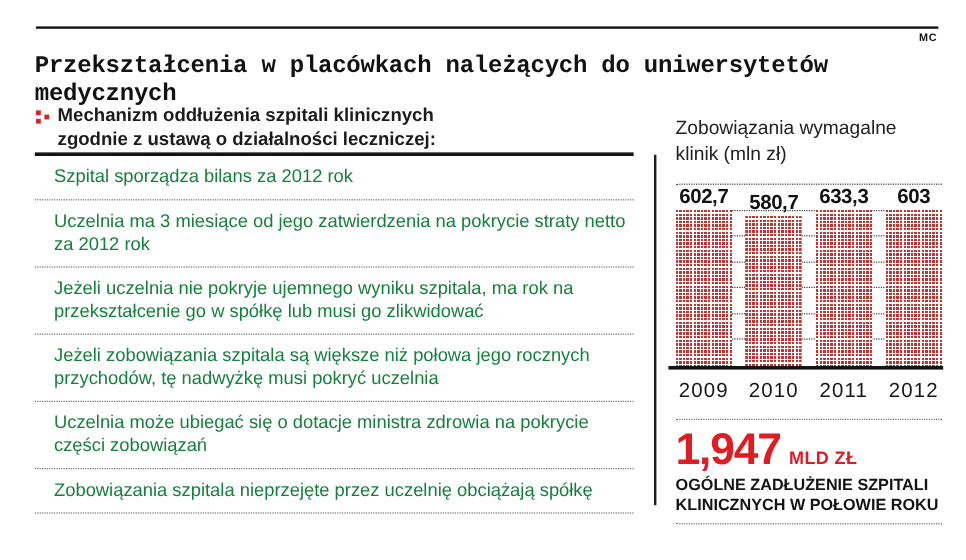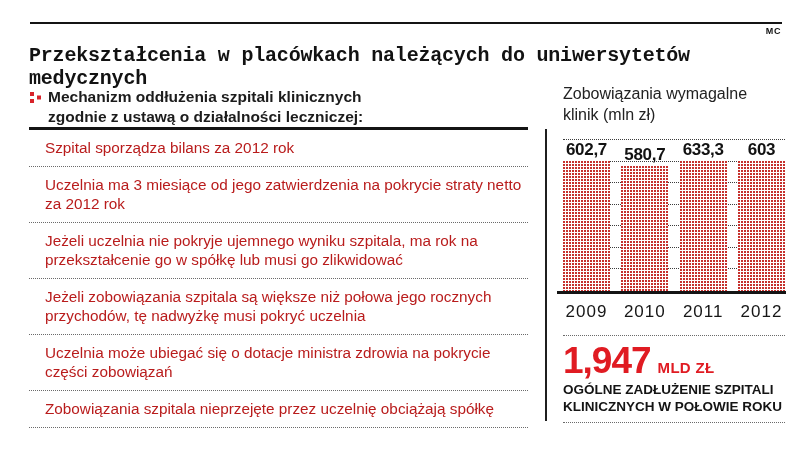--- a/index.html
+++ b/index.html
@@ -19,27 +19,27 @@
   .left-col { position:absolute; left:29px; top:87px; width:499px; }
   .lead { position:relative; padding-left:19px; font-size:15.5px; line-height:20px; color:#1c1c1c;font-weight:bold; }
   .lead-bullet {
     position:absolute; left:1px; top:5px; width:4px; height:4px; background:#d8232a;
     box-shadow: 0 7px 0 #d8232a, 7px 3.5px 0 #d8232a;
   }
   .thick-rule { margin-top:0; height:3px; background:#141414; }
   .items { margin:0; padding:0; list-style:none; }
   .item {
     padding:8px 0 9px 16px; border-bottom:1.5px dotted #6b6b6b;
-    font-size:15.3px; line-height:19px; color:#b91c1c;
+    font-size:15.3px; line-height:19px; color:#15803d;
   }
   
   .divider-v { position:absolute; left:545px; top:129px; width:2px; height:292px; background:#1f1f1f; }
   
   .right-col { position:absolute; left:563px; top:84px; width:222px; }
-  .chart-heading { font-size:16px; line-height:20.5px; color:#222; }
+  .chart-heading { font-size:16px; line-height:20.5px; color:#222;margin-top:14px; }
   .chart { margin-top:15px; }
   .chart-plot { position:relative; height:151px; }
   .gridlines { position:absolute; inset:0; z-index:1; }
   .gridline { position:absolute; left:0; right:0; border-top:1.5px dotted #3c3c3c; }
   .bars { position:absolute; inset:0; z-index:2; display:flex; justify-content:space-between; align-items:flex-end; }
   .bar-col { width:47px; height:100%; display:flex; flex-direction:column; align-items:center; justify-content:flex-end; }
   .bar-value { white-space:nowrap; font-weight:700; font-size:17px; letter-spacing:-0.3px; color:#121212; margin-bottom:1px; }
   .bar {
     width:100%;
     background-color:#fff;

